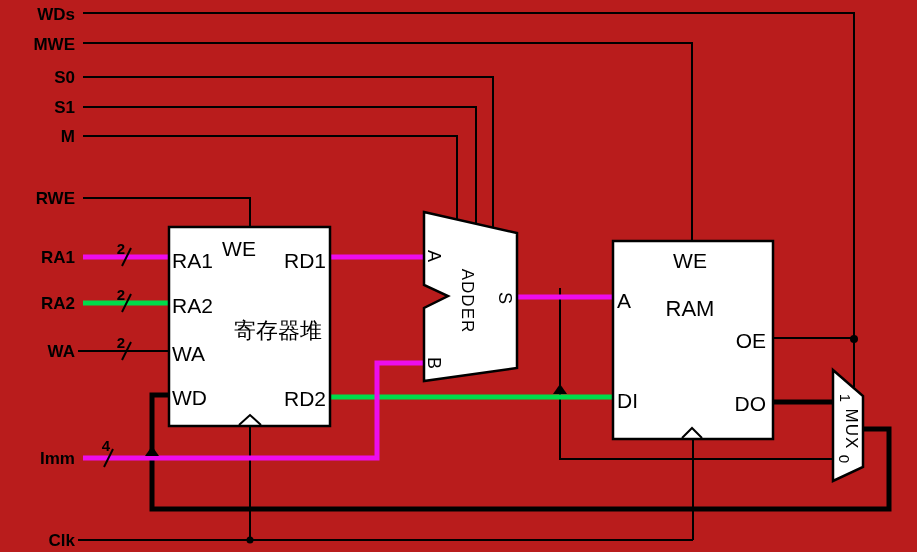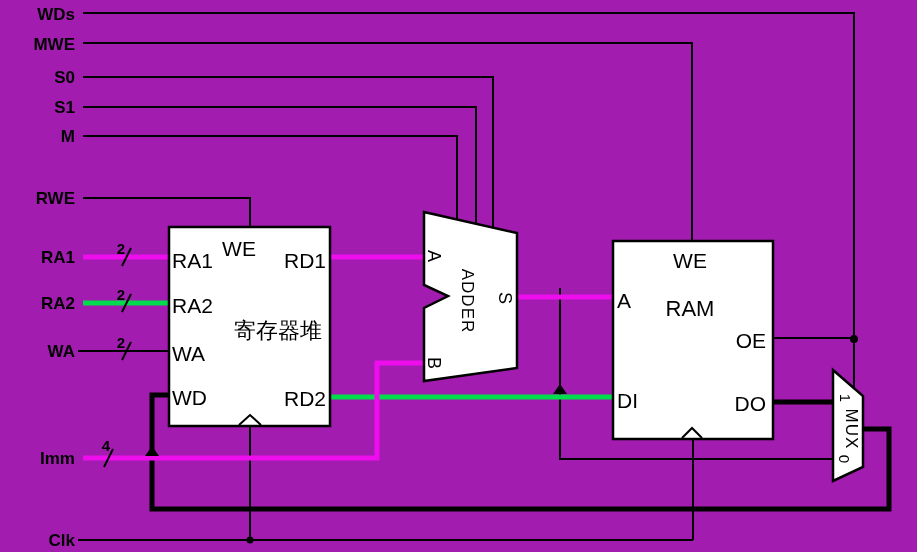--- a/index.html
+++ b/index.html
@@ -1,16 +1,16 @@
 <!DOCTYPE html>
 <html><head>
 <meta charset="utf-8">
 <style>
   html,body{margin:0;padding:0;background:#ffffff;}
-  .stage{width:917px;height:552px;position:relative;background:#a21caf;overflow:hidden;}
+  .stage{width:917px;height:552px;position:relative;background:#b91c1c;overflow:hidden;}
   svg{display:block;}
   text{font-family:"Liberation Sans","DejaVu Sans",sans-serif;fill:#000;}
   .lbl-ext{font-size:17px;font-weight:700;}
   .lbl-port{font-size:21px;font-weight:400;}
   .lbl-block{font-size:22px;font-weight:400;}
   .lbl-rot{font-size:18px;font-weight:400;}
   .lbl-rot-name{font-size:17px;font-weight:400;letter-spacing:1px;}
   .lbl-rot-small{font-size:15px;font-weight:400;}
   .lbl-bus{font-size:15px;font-weight:700;}
   .wire{stroke:#000;stroke-width:2;fill:none;}

